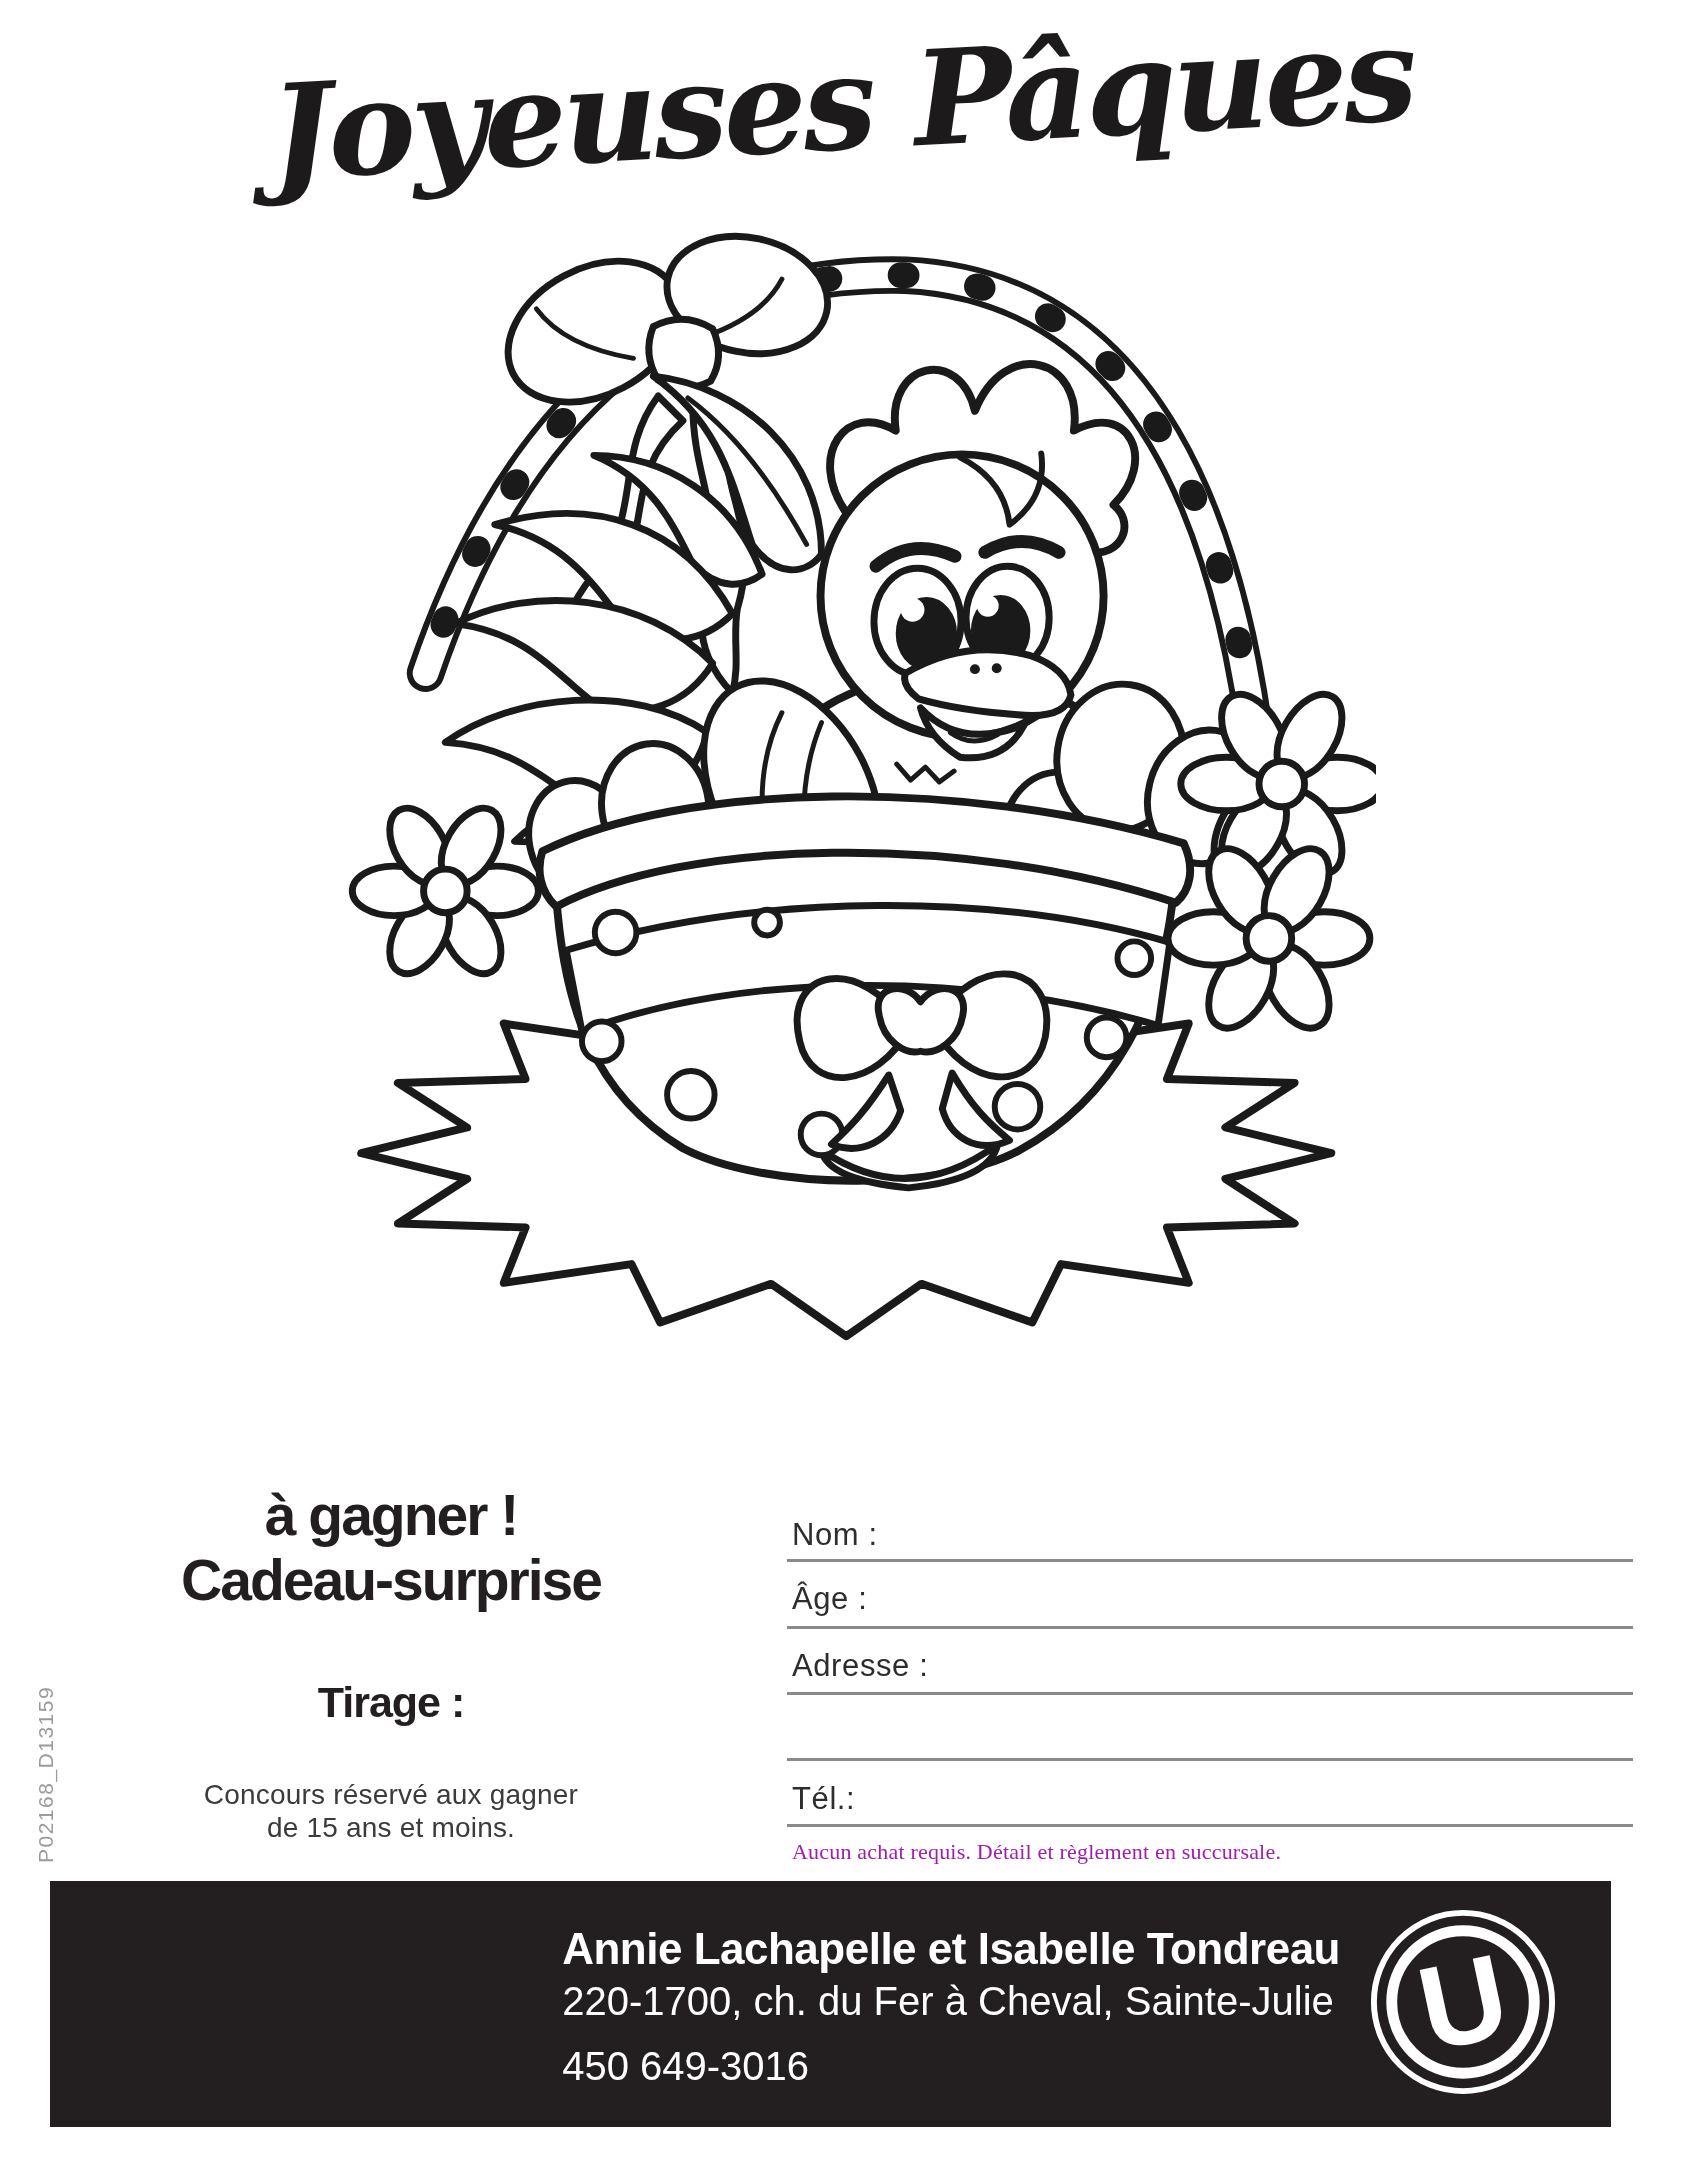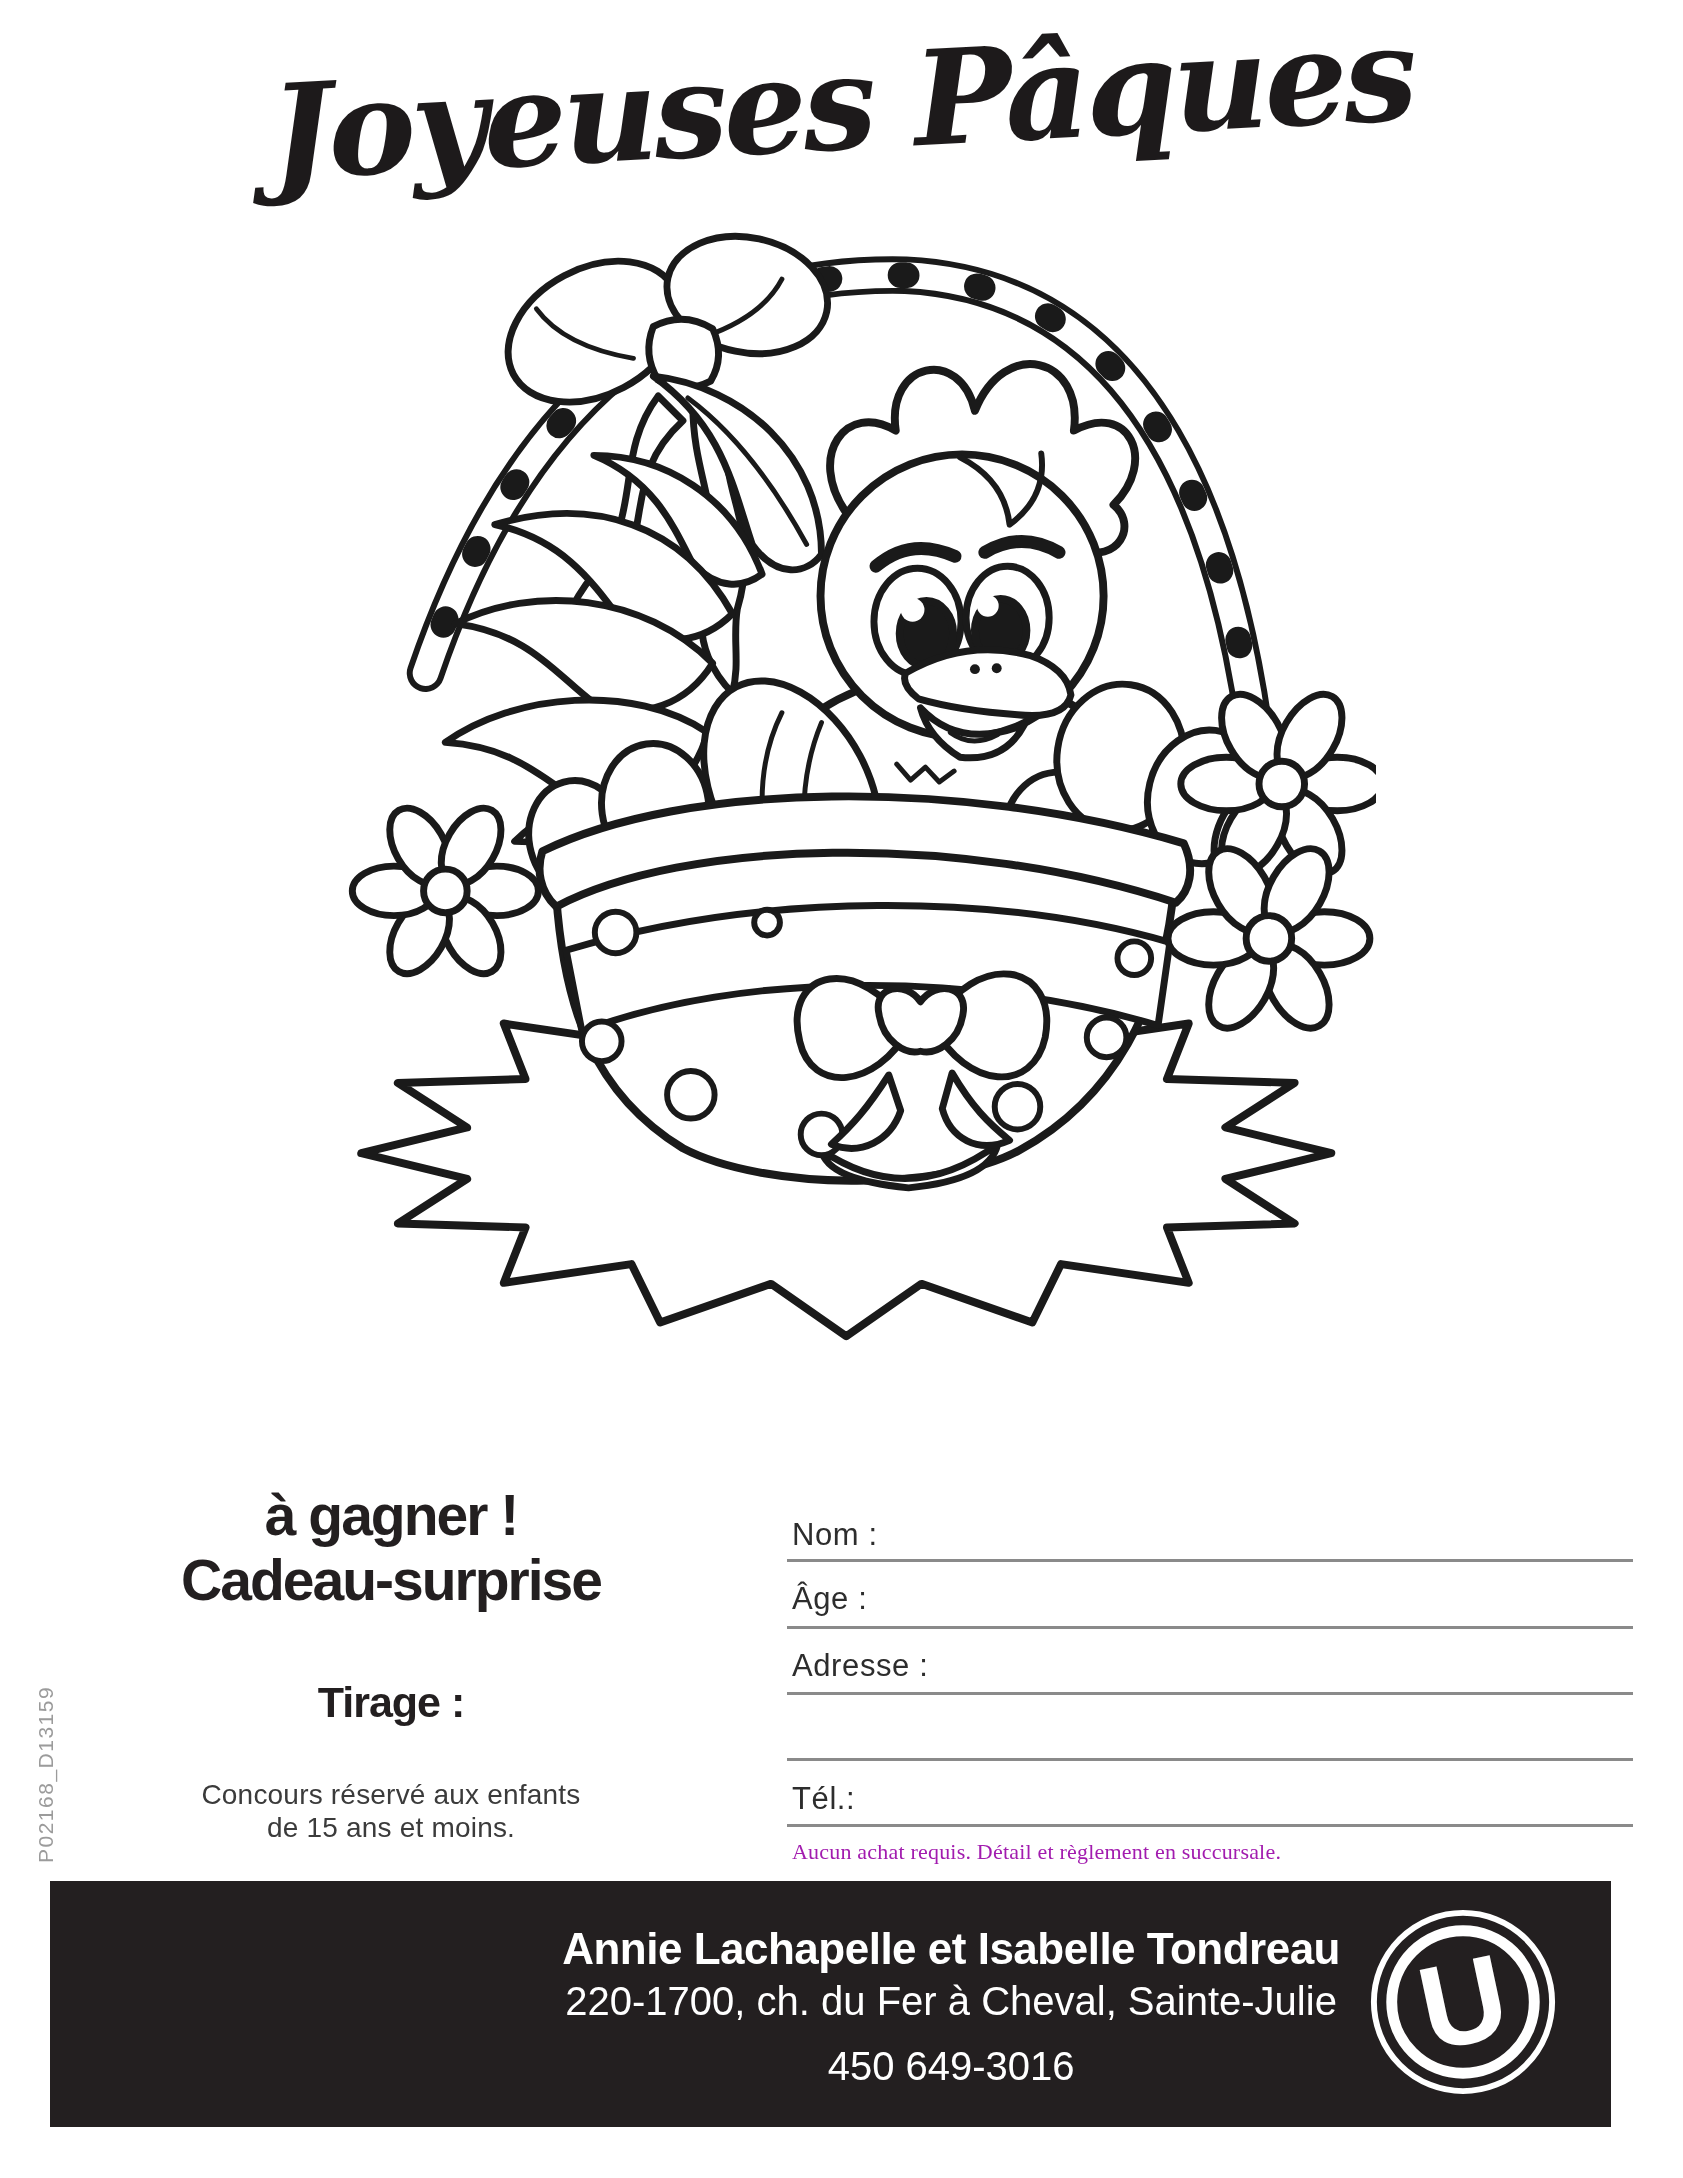--- a/index.html
+++ b/index.html
@@ -26,21 +26,21 @@
   .form-line{position:absolute;width:846px;border-bottom:3px solid #8a8a8a;height:0;}
   .disclaimer{position:absolute;left:792px;top:1839px;font-size:22px;color:#a21caf;letter-spacing:0.2px;font-family:Liberation Serif, serif;}
 
   
   .print-code{position:absolute;left:34px;top:1863px;transform:rotate(-90deg);
               transform-origin:top left;font-size:21px;letter-spacing:1.5px;color:#9b9b9b;
               white-space:nowrap;}
 
   
   .footer{position:absolute;left:50px;top:1881px;width:1561px;height:246px;background:#231f20;}
-  .footer .txt{position:absolute;right:271px;top:40px;text-align:center;color:#ffffff;white-space:nowrap;}
+  .footer .txt{position:absolute;right:271px;top:40px;text-align:left;color:#ffffff;white-space:nowrap;}
   .footer .owners{font-weight:bold;font-size:44px;line-height:55px;letter-spacing:-0.5px;}
   .footer .address{font-size:40px;line-height:51px;font-weight:normal;}
   .footer .phone{font-size:40px;line-height:51px;font-weight:normal;margin-top:14px;}
   .footer .logo{position:absolute;left:1314px;top:22px;width:198px;height:198px;}
 </style>
 </head>
 <body>
 
 <div class="page">
 
@@ -173,21 +173,21 @@
     </g>
   </svg>
 
   <div class="promo">
     <div class="headline">
       <div>à gagner !</div>
       <div>Cadeau-surprise</div>
     </div>
     <div class="draw">Tirage :</div>
     <div class="elig">
-      <div>Concours réservé aux enfants</div>
+      <div>Concours réservé aux gagner</div>
       <div>de 15 ans et moins.</div>
     </div>
   </div>
 
   <div>
     <span class="form-label" style="left:792px;top:1517px">Nom :</span>
     <div class="form-line" style="left:787px;top:1559px"></div>
 
     <span class="form-label" style="left:792px;top:1581px">Âge :</span>
     <div class="form-line" style="left:787px;top:1626px"></div>

